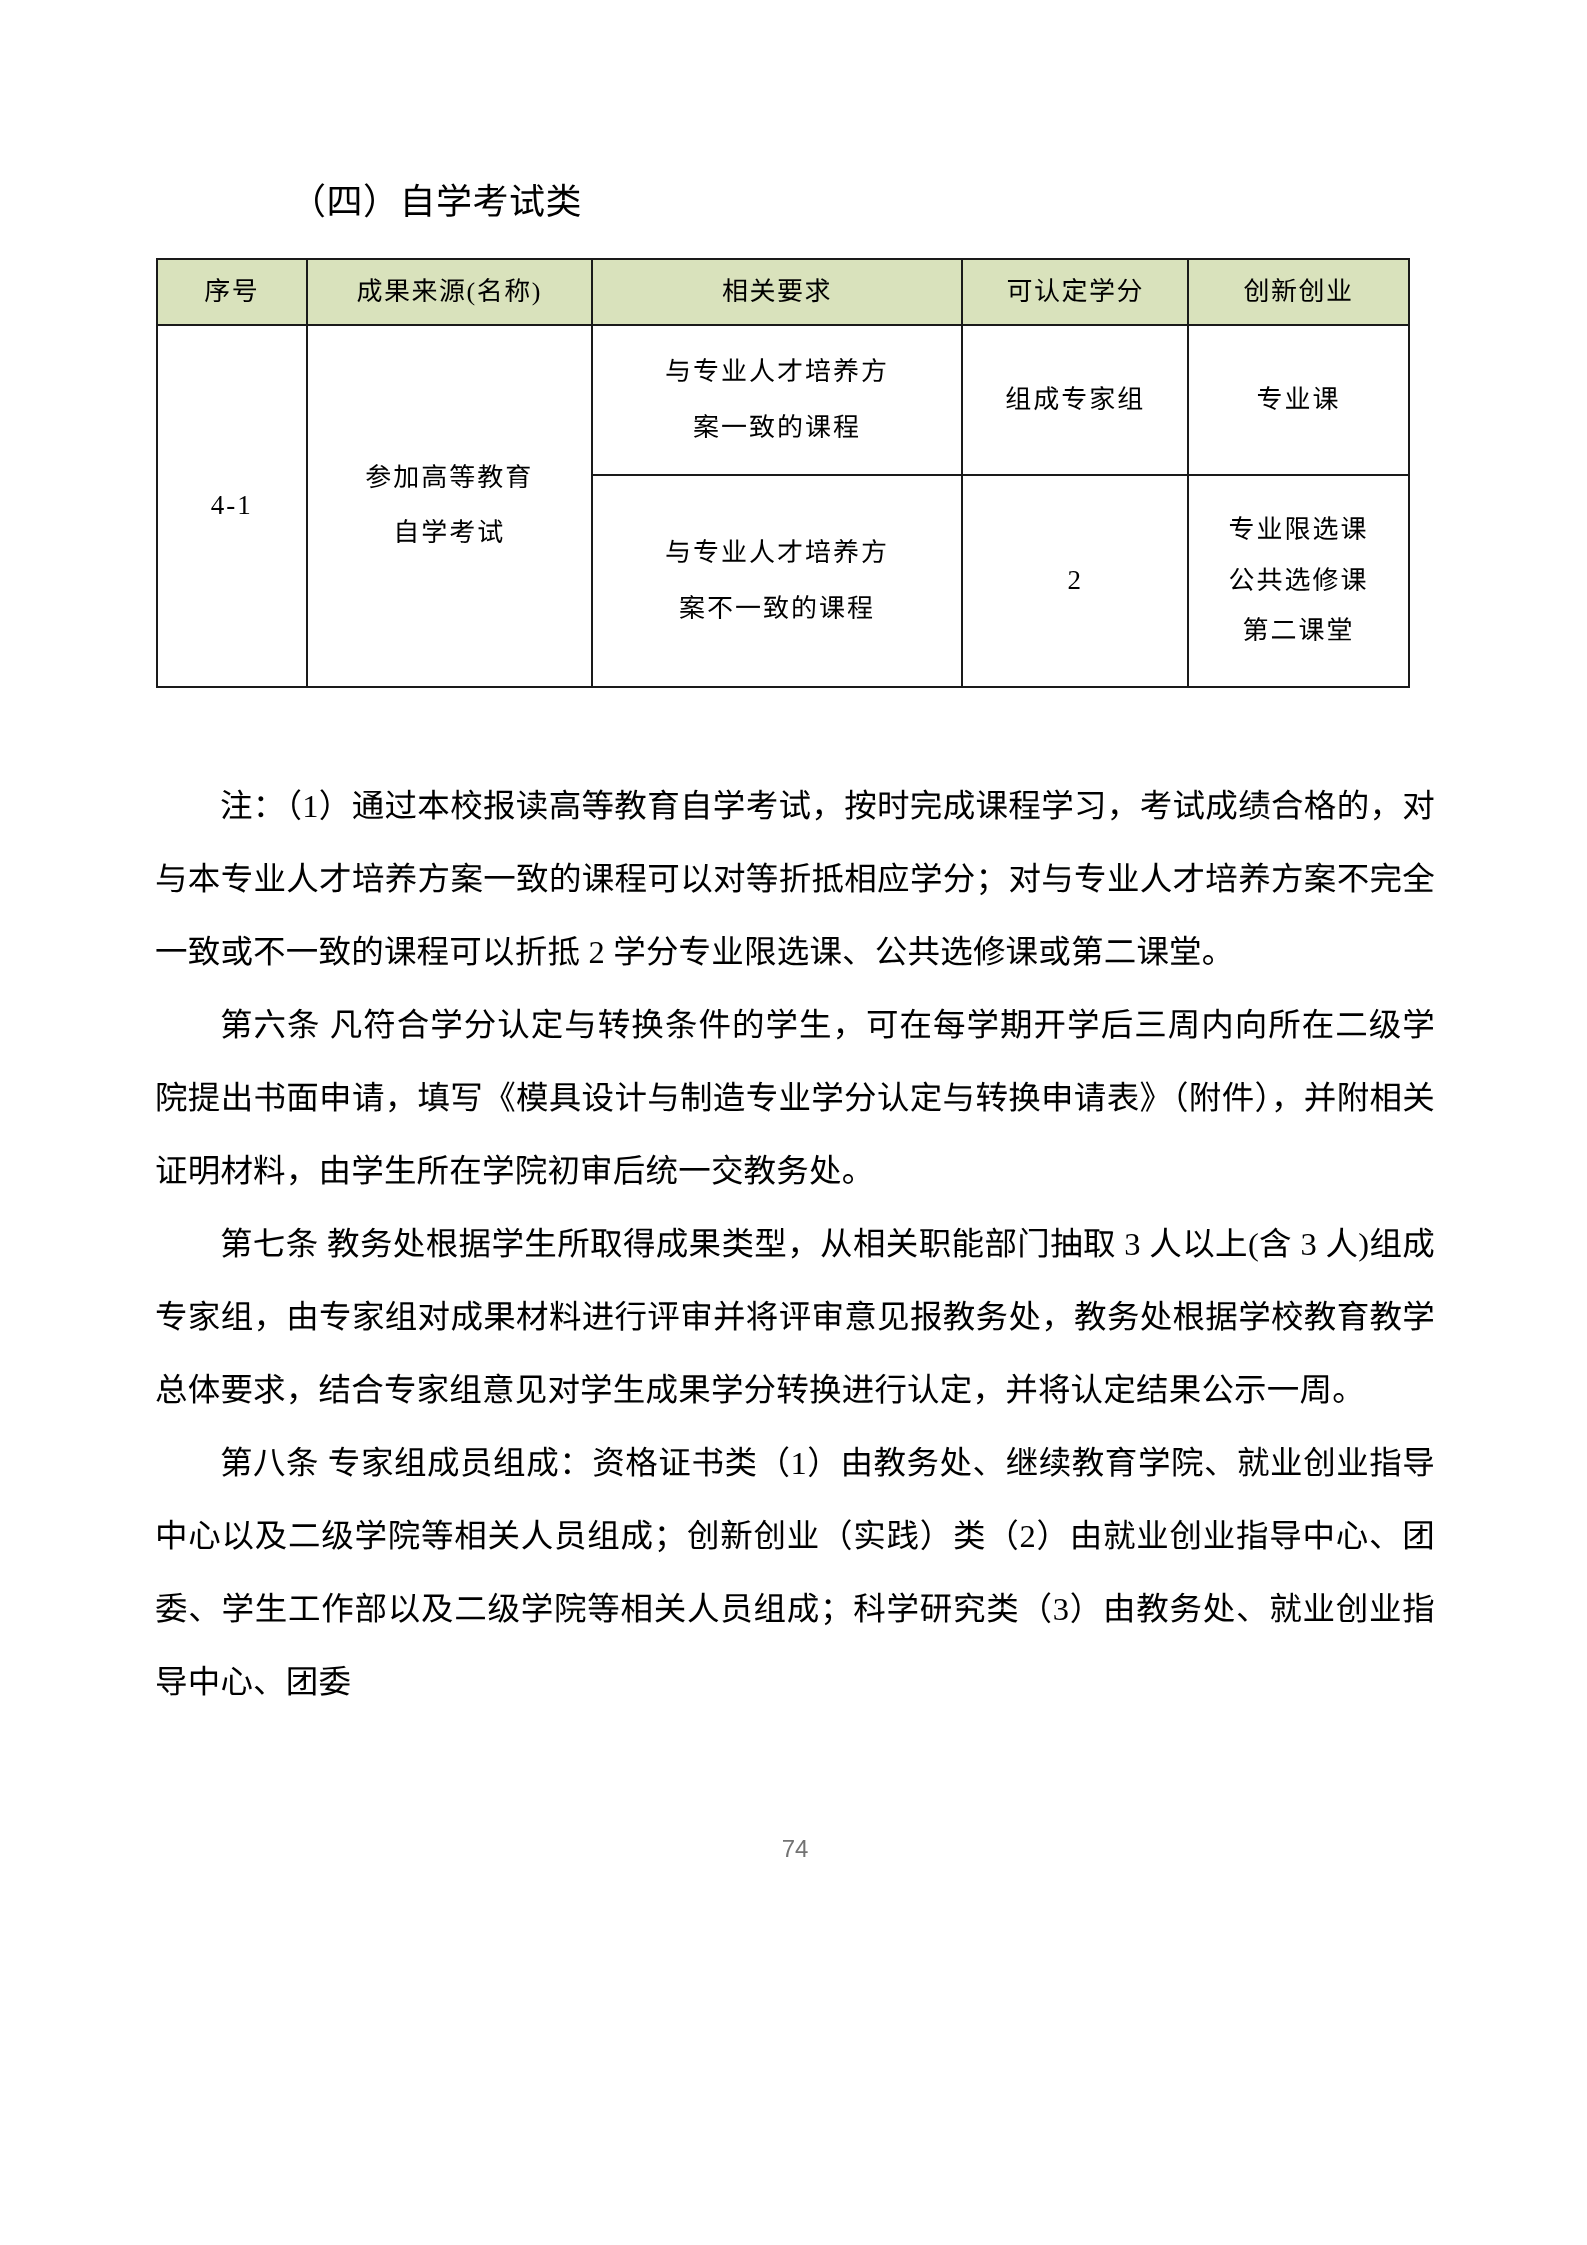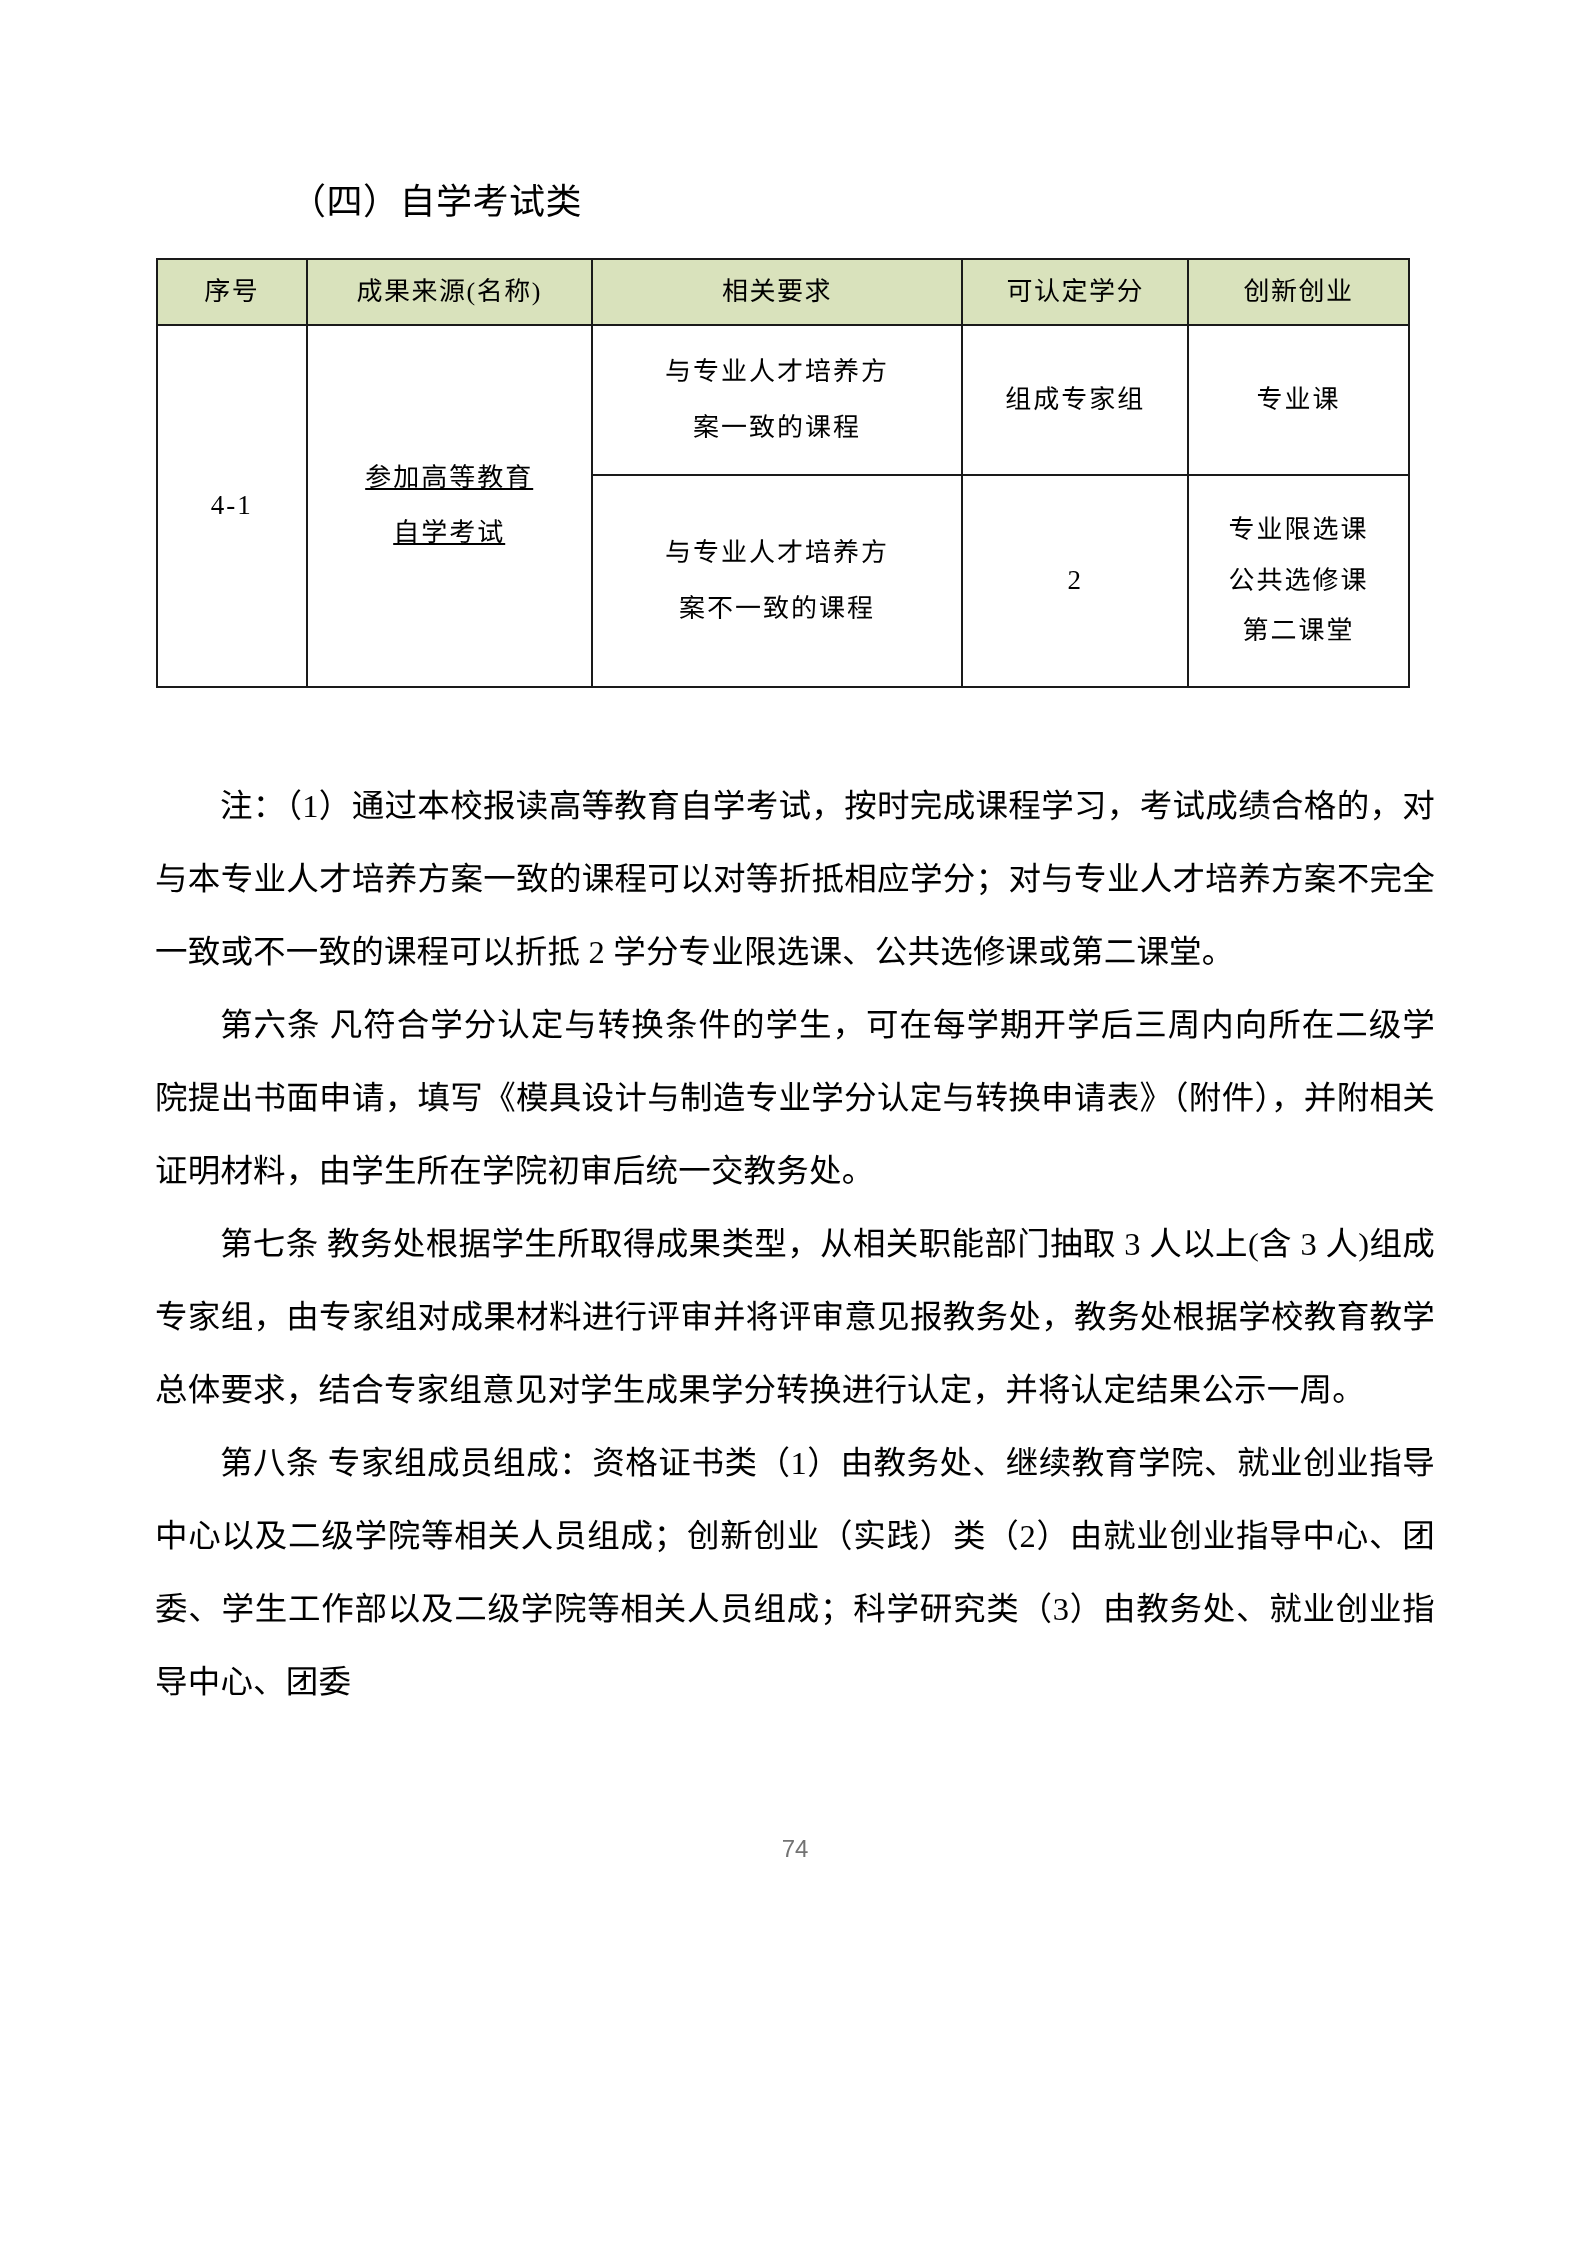--- a/index.html
+++ b/index.html
@@ -84,21 +84,20 @@
     font-family: "Liberation Sans", "DejaVu Sans", sans-serif;
     font-weight: bold;
     font-size: 27px;
     letter-spacing: 0;
     margin-left: 25px;
   }
   td.cell-source {
     text-align: left;
     padding-left: 30px;
     line-height: 2.1;
-    text-decoration: underline;
   }
   td.cell-req {
     text-align: left;
     padding-left: 26px;
     padding-right: 14px;
     line-height: 2.15;
   }
   td.cell-credit-num {
     font-family: "Liberation Sans", "DejaVu Sans", sans-serif;
     font-weight: bold;

